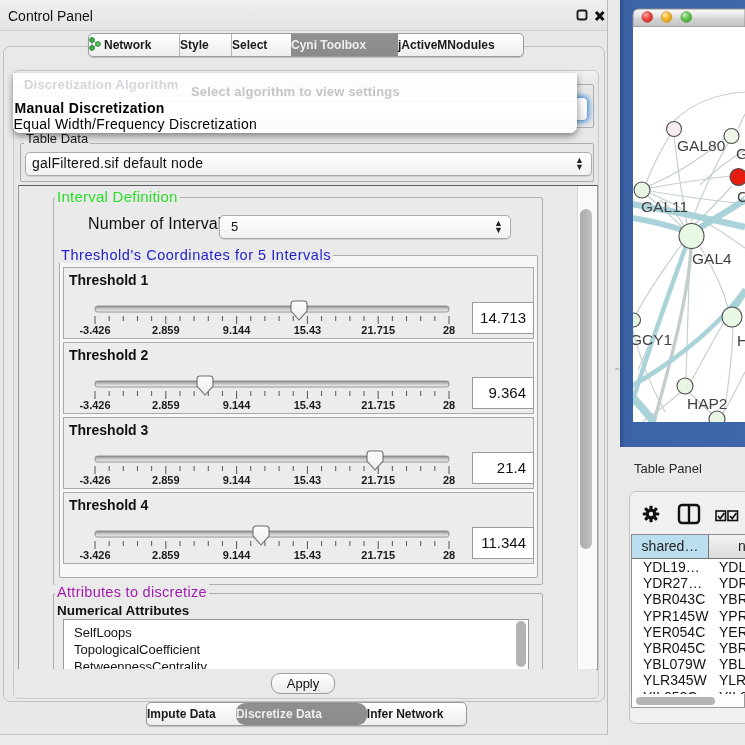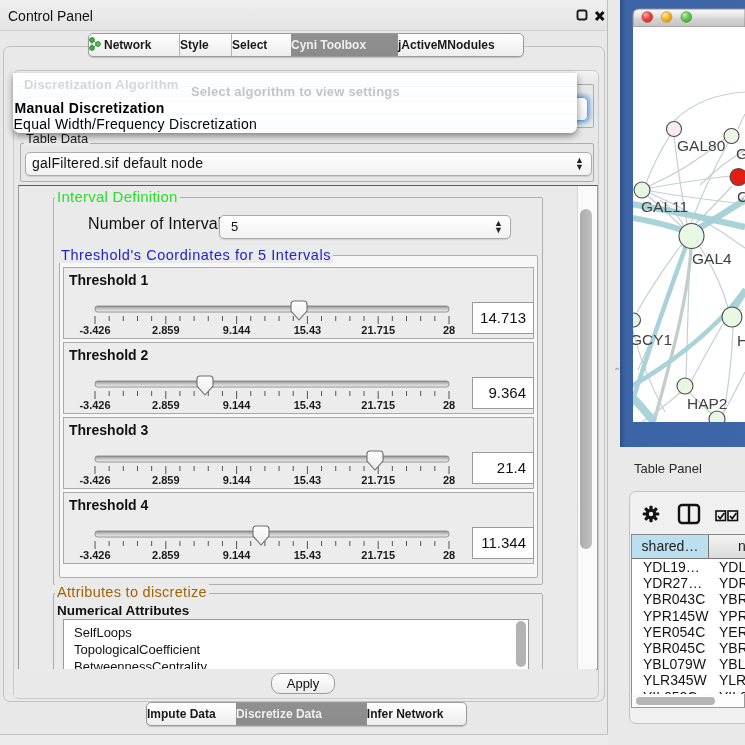--- a/index.html
+++ b/index.html
@@ -202,41 +202,41 @@
           <text x="90.8" y="40" font-size="11" font-weight="bold" fill="#1a1a1a" text-anchor="middle" font-family="Liberation Sans, sans-serif">2.859</text>
           <text x="161.6" y="40" font-size="11" font-weight="bold" fill="#1a1a1a" text-anchor="middle" font-family="Liberation Sans, sans-serif">9.144</text>
           <text x="232.4" y="40" font-size="11" font-weight="bold" fill="#1a1a1a" text-anchor="middle" font-family="Liberation Sans, sans-serif">15.43</text>
           <text x="303.2" y="40" font-size="11" font-weight="bold" fill="#1a1a1a" text-anchor="middle" font-family="Liberation Sans, sans-serif">21.715</text>
           <text x="374.0" y="40" font-size="11" font-weight="bold" fill="#1a1a1a" text-anchor="middle" font-family="Liberation Sans, sans-serif">28</text>
           <path d="M178,17 L178,10 Q178,7 181,7 L191,7 Q194,7 194,10 L194,17 L186,26 Z" fill="url(#tg4)" stroke="#6e6e6e" stroke-width="1.1"></path>
         </svg>
     </div>
 
     <div class="abs group" style="left:34px;top:407px;width:488px;height:100px;"></div>
-    <div class="abs grouplab" style="left:36px;top:398px;color:#a16207;background:#eaeaea;font-size:14.5px;letter-spacing:0.3px;">Attributes to discretize</div>
+    <div class="abs grouplab" style="left:36px;top:398px;color:#a21caf;background:#eaeaea;font-size:14.5px;letter-spacing:0.3px;">Attributes to discretize</div>
     <div class="abs" style="left:38px;top:417px;font-size:13.5px;font-weight:bold;color:#111;">Numerical Attributes</div>
     <div class="abs" style="left:44px;top:433px;width:464px;height:60px;background:#fff;border:1px solid #999;">
        <div style="position:absolute;left:10px;top:5px;font-size:13px;color:#111;">SelfLoops</div>
        <div style="position:absolute;left:10px;top:22px;font-size:13px;color:#111;">TopologicalCoefficient</div>
        <div style="position:absolute;left:10px;top:39px;font-size:13px;color:#111;">BetweennessCentrality</div>
        <div style="position:absolute;right:2px;top:1px;width:10px;height:46px;background:#b3b3b3;border-radius:5px;"></div>
     </div>
 
     <div class="abs" style="left:558px;top:0;width:20px;height:483px;background:#fafafa;border-left:1px solid #d6d6d6;"></div>
     <div class="abs" style="left:561px;top:23px;width:12px;height:340px;background:linear-gradient(90deg,#ababab,#c2c2c2);border-radius:6px;"></div>
   </div>
 
   <div class="abs" style="left:14px;top:669px;width:582px;height:28px;background:#e9e9e9;"></div>
   <div class="abs" style="left:271px;top:673px;width:62px;height:19px;
        background:linear-gradient(#ffffff,#ececec);border:1px solid #9d9d9d;border-radius:9px;
        font-size:13px;text-align:center;line-height:19px;color:#111;">Apply</div>
 
   <div class="abs segbar" style="left:146px;top:702px;width:319px;">
     <div class="seg" style="width:95px;">Impute Data</div>
-    <div class="seg sel" style="width:140px;">Discretize Data</div>
+    <div class="seg sel" style="width:140px;border-radius:9px;">Discretize Data</div>
     <div class="seg" style="width:106px;">Infer Network</div>
   </div>
 </div>
 
 <div class="abs" id="popup">
   <div class="abs" style="left:11px;top:3.8px;font-size:13px;font-weight:bold;letter-spacing:0.2px;color:#d4d7db;">Discretization Algorithm</div>
   <div class="abs" style="left:178px;top:11px;font-size:13px;font-weight:bold;letter-spacing:0.2px;color:#c3c5c7;">Select algorithm to view settings</div>
   <div class="abs" style="left:1.5px;top:26.5px;font-size:14px;font-weight:bold;letter-spacing:0.3px;color:#000;">Manual Discretization</div>
   <div class="abs" style="left:0.5px;top:42.5px;font-size:14px;color:#000;letter-spacing:0.28px;">Equal Width/Frequency Discretization</div>
 </div>

